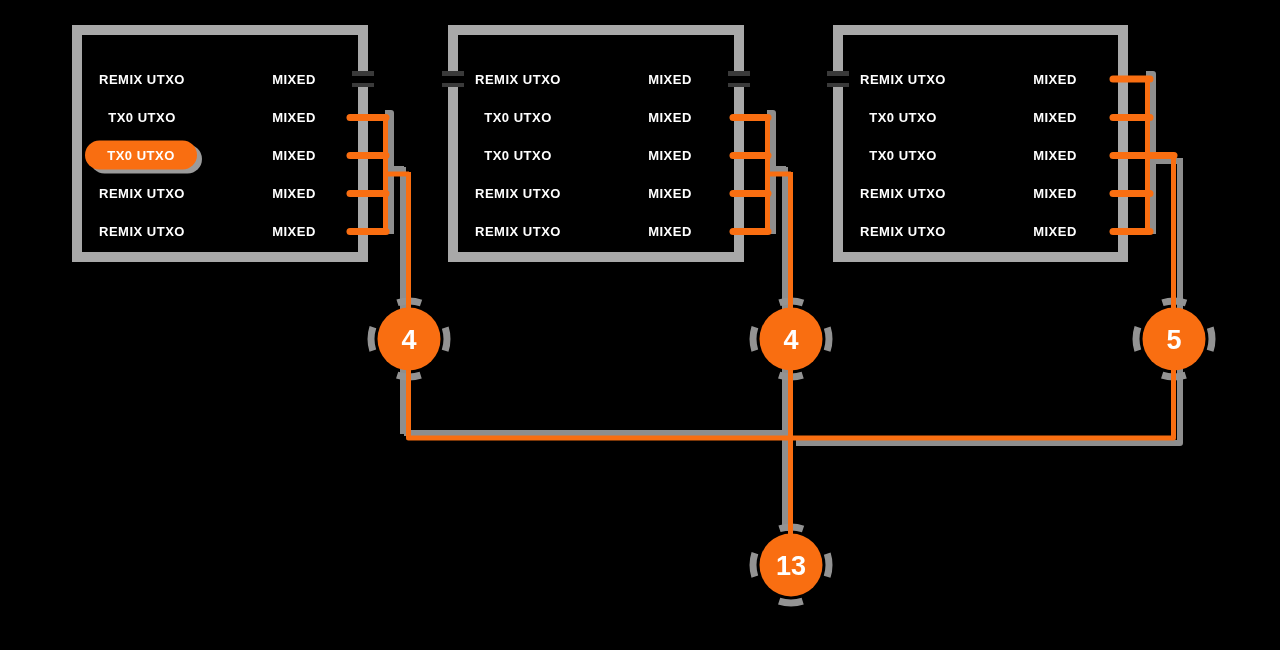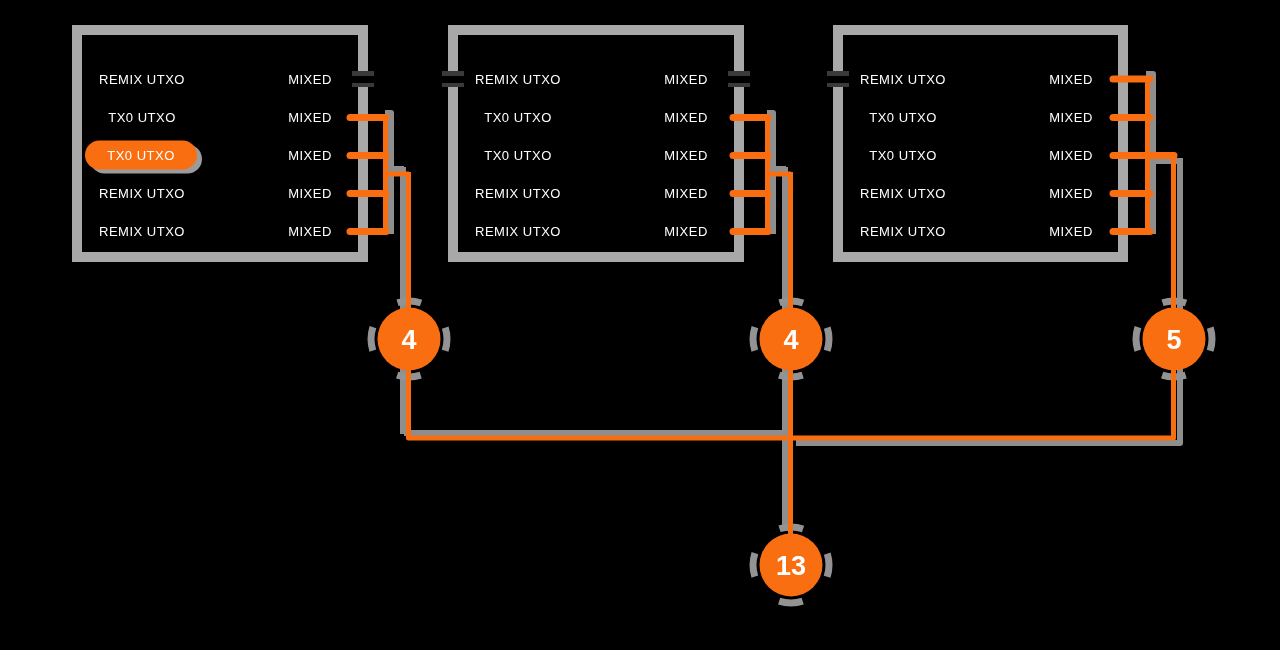--- a/index.html
+++ b/index.html
@@ -17,25 +17,25 @@
     width:296px; height:237px;
     box-sizing:border-box;
     border:10px solid #a8a8a8;
     background:#000;
     z-index:1;
   }
   .box-rows { position:absolute; left:0; top:0; right:0; bottom:0; padding-top:25px; }
   .row { position:relative; height:38px; }
   .utxo-label, .mixed-status {
     position:absolute; top:50%; transform:translateY(-50%);
-    color:#fff; font-size:13px; font-weight:normal; letter-spacing:0.5px;
+    color:#fff; font-size:13px; font-weight:bold; letter-spacing:0.5px;
     text-align:center; white-space:nowrap;
   }
   .utxo-label  { left:0;    width:120px; }
-  .mixed-status{ left:168px; width:120px; }
+  .mixed-status{ left:152px; width:120px; }
 
   .utxo-label.pill {
     left:3px; width:112px; height:29px; line-height:29px;
     background:#f96e11;
     border-radius:15px;
     box-shadow:5px 4px 0 #9b9b9b;
   }
 
   
   .plug {

